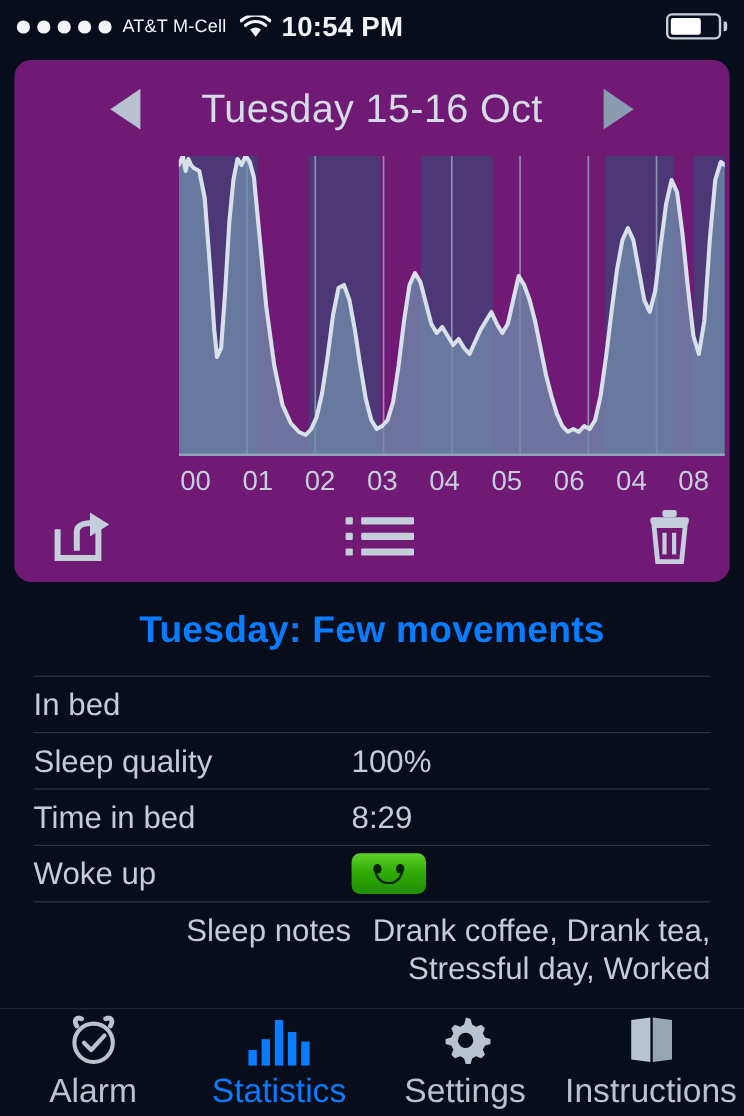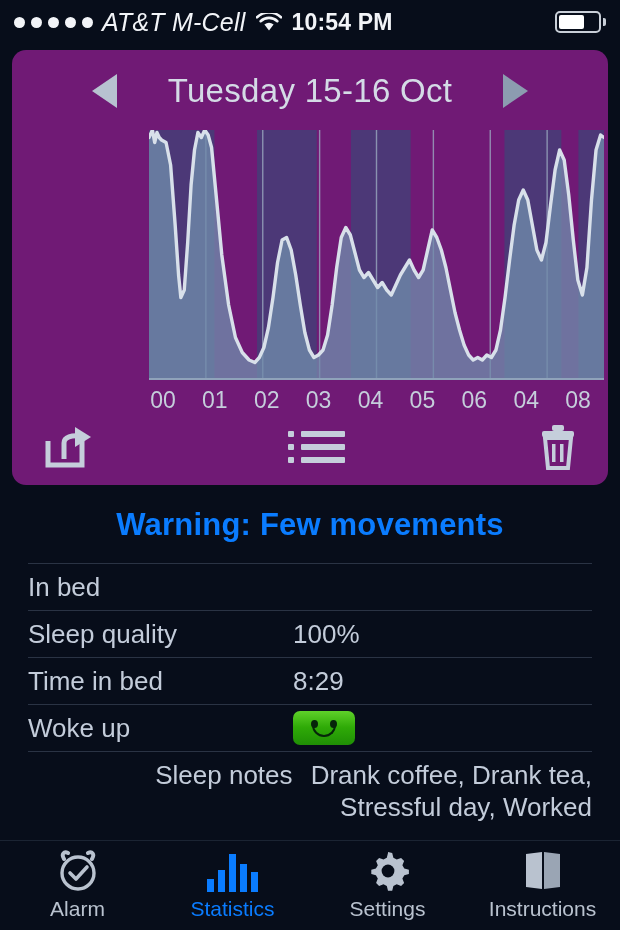--- a/index.html
+++ b/index.html
@@ -13,21 +13,21 @@
   
   .statusbar{
     height:44px; width:100%;
     display:flex; align-items:center;
     padding:0 14px;
     color:#f2f4f8;
     background:#070d1a;
   }
   .sb-dots{ display:flex; gap:6px; align-items:center; margin-right:9px; }
   .sb-dot{ width:11px; height:11px; border-radius:50%; background:#f2f4f8; }
-  .sb-carrier{ font-size:25px; letter-spacing:.2px;font-style:italic; }
+  .sb-carrier{ font-size:15px; letter-spacing:.2px; }
   .sb-wifi{ margin:0 9px 0 11px; display:flex; align-items:flex-end; }
   .sb-time{ font-size:23px; font-weight:bold; letter-spacing:.2px; }
   .sb-spacer{ flex:1; }
   .sb-batt{
     width:46px; height:22px; border:2px solid #c9cfd8;
     border-radius:5px; padding:2px; display:flex; align-items:center;
   }
   .sb-batt-fill{ height:100%; background:#ffffff; border-radius:2px; }
   .sb-batt-cap{ width:3px; height:8px; background:#c9cfd8; border-radius:0 2px 2px 0; margin-left:2px; }
 
@@ -120,21 +120,21 @@
   .tabbar{
     position:absolute; left:0; bottom:0; width:620px; height:90px;
     background:#070d1a; border-top:1px solid #1b2433;
     display:flex; align-items:center;
   }
   .tab{
     flex:1; display:flex; flex-direction:column;
     align-items:center; justify-content:center; gap:5px;
     cursor:pointer; height:100%;
   }
-  .tab-label{ font-size:21px; color:#b9c2cf; }
+  .tab-label{ font-size:28px; color:#b9c2cf; }
   .tab.active .tab-label{ color:#0a7cff; }
   .tab-ico{ height:42px; display:flex; align-items:flex-end; }
   .bars{ display:flex; align-items:flex-end; gap:4px; height:38px; }
   .bars i{ width:7px; background:#0a7cff; display:block; }
 </style>
 </head>
 <body>
 
 <div class="statusbar">
   <div class="sb-dots">
@@ -228,21 +228,21 @@
         <rect x="14" y="1" width="12" height="6" rx="2" fill="#c5cedb"></rect>
         <rect x="4" y="7" width="32" height="6" rx="2" fill="#c5cedb"></rect>
         <path d="M7 14 L33 14 L30 44 L10 44 Z" stroke="#c5cedb" stroke-width="4" fill="none"></path>
         <rect x="14" y="20" width="3.5" height="18" fill="#c5cedb"></rect>
         <rect x="22" y="20" width="3.5" height="18" fill="#c5cedb"></rect>
       </svg>
     </div>
   </div>
 </div>
 
-<div class="warning">Warning: Few movements</div>
+<div class="warning">Tuesday: Few movements</div>
 
 <div class="table" id="details-table">
     <div class="row">
       <div class="row-label">In bed</div>
     </div>
     <div class="row">
       <div class="row-label">Sleep quality</div>
       <div class="row-value">100%</div>
     </div>
     <div class="row">

